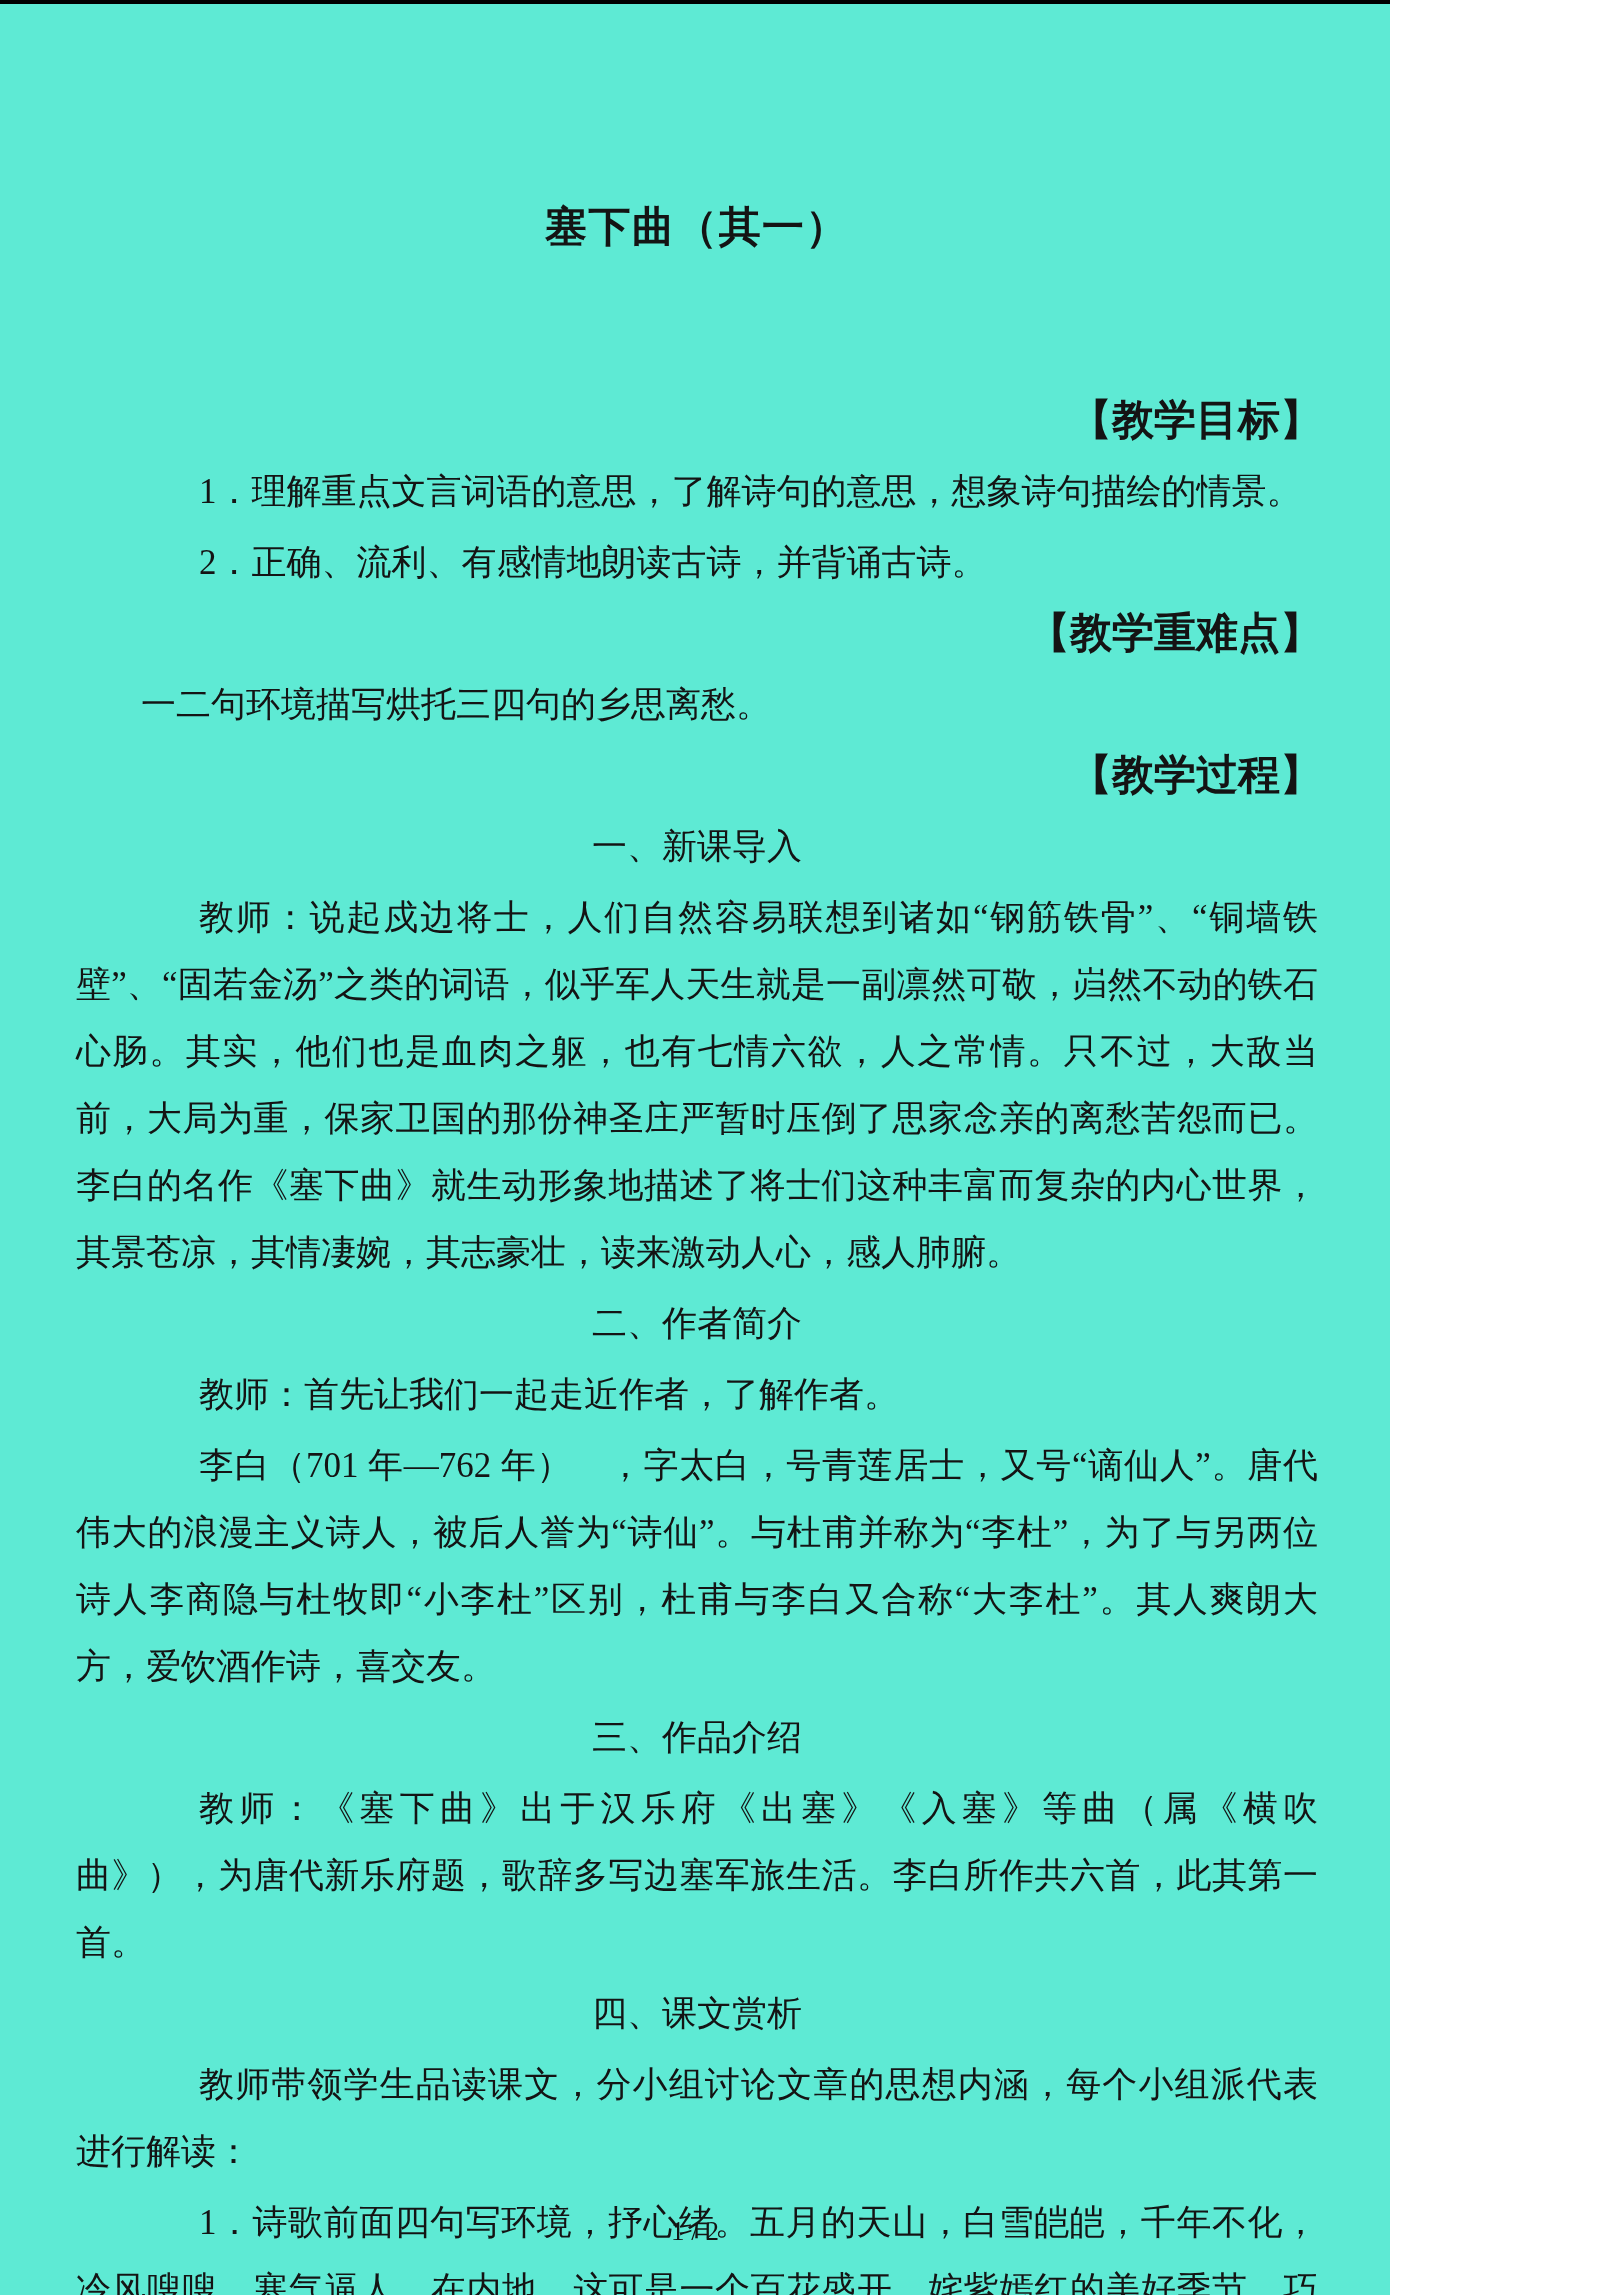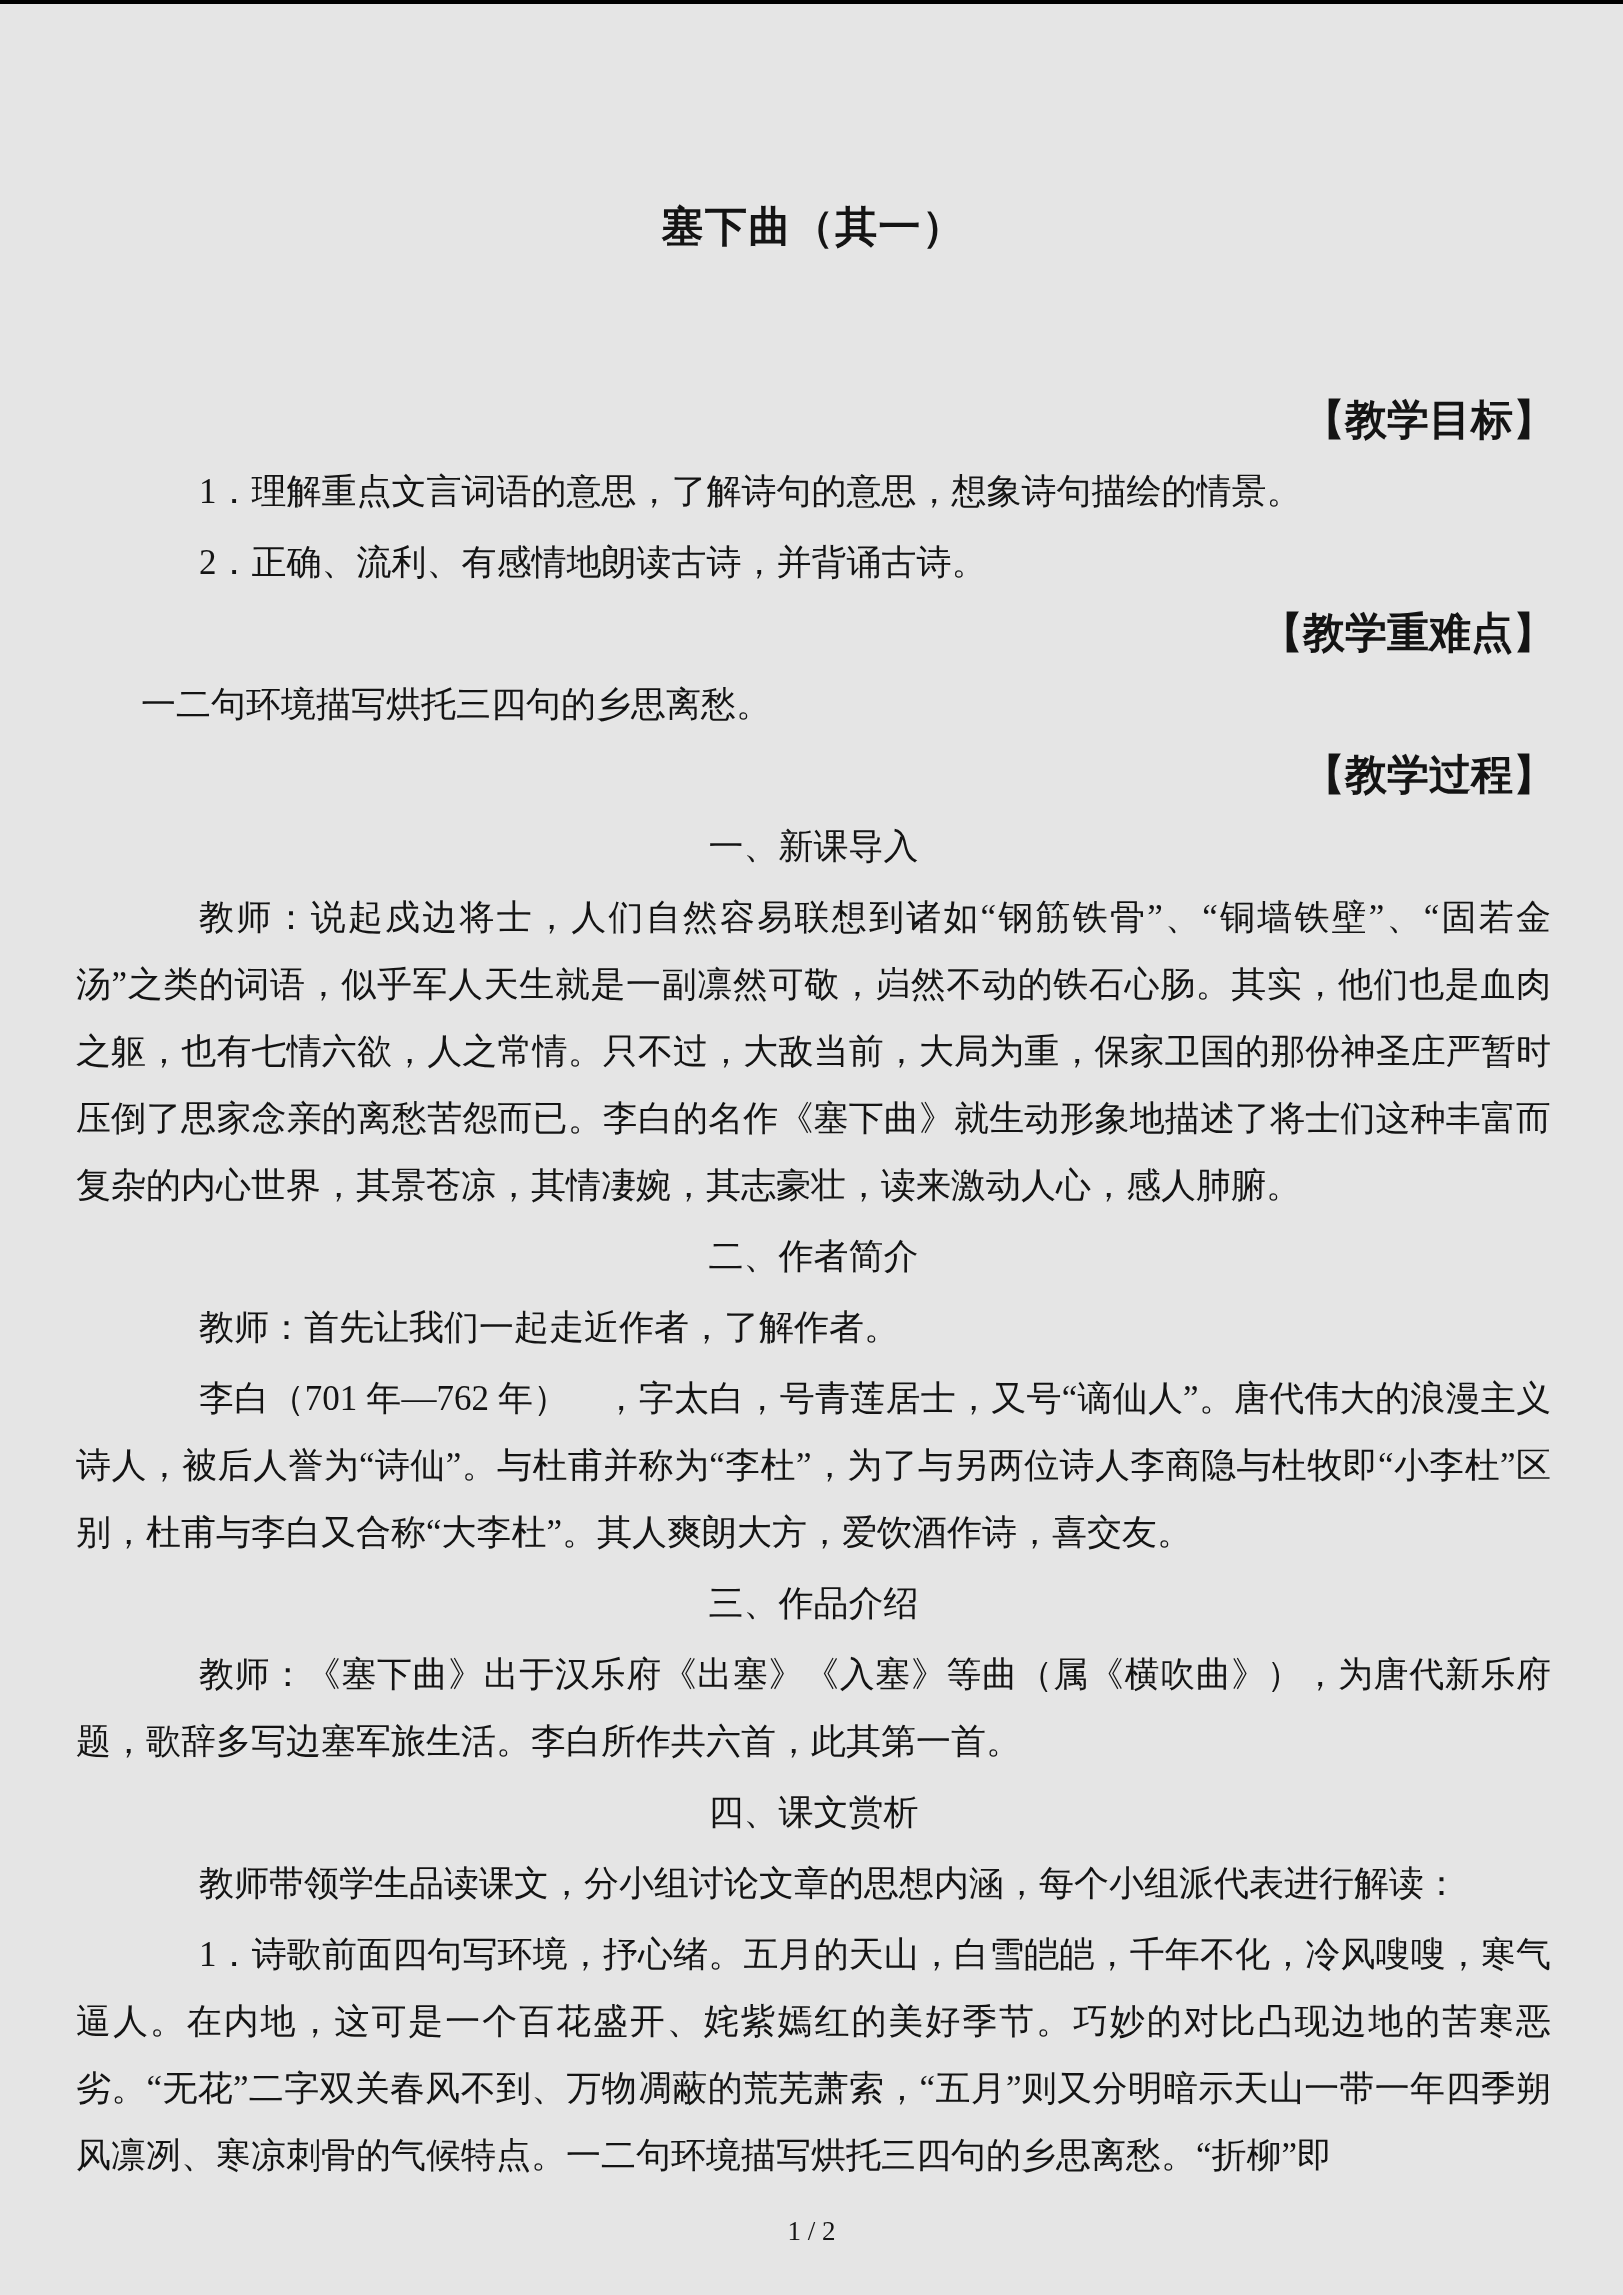--- a/index.html
+++ b/index.html
@@ -2,23 +2,23 @@
 <html style="font-size:11px"><head>
 <meta charset="utf-8">
 <style>
   html, body {
     margin: 0;
     padding: 0;
     background: #ffffff;
   }
   .page {
     position: relative;
-    width: 1623px;
+    width: 1390px;
     height: 2295px;
-    background: #e5e5e5;
+    background: #5eead4;
     overflow: hidden;
     font-family: "Liberation Serif", "DejaVu Serif", serif;
     color: #141414;
   }
   .top-border {
     position: absolute;
     top: 0; left: 0; right: 0;
     height: 4.1px;
     background: #000000;
   }

